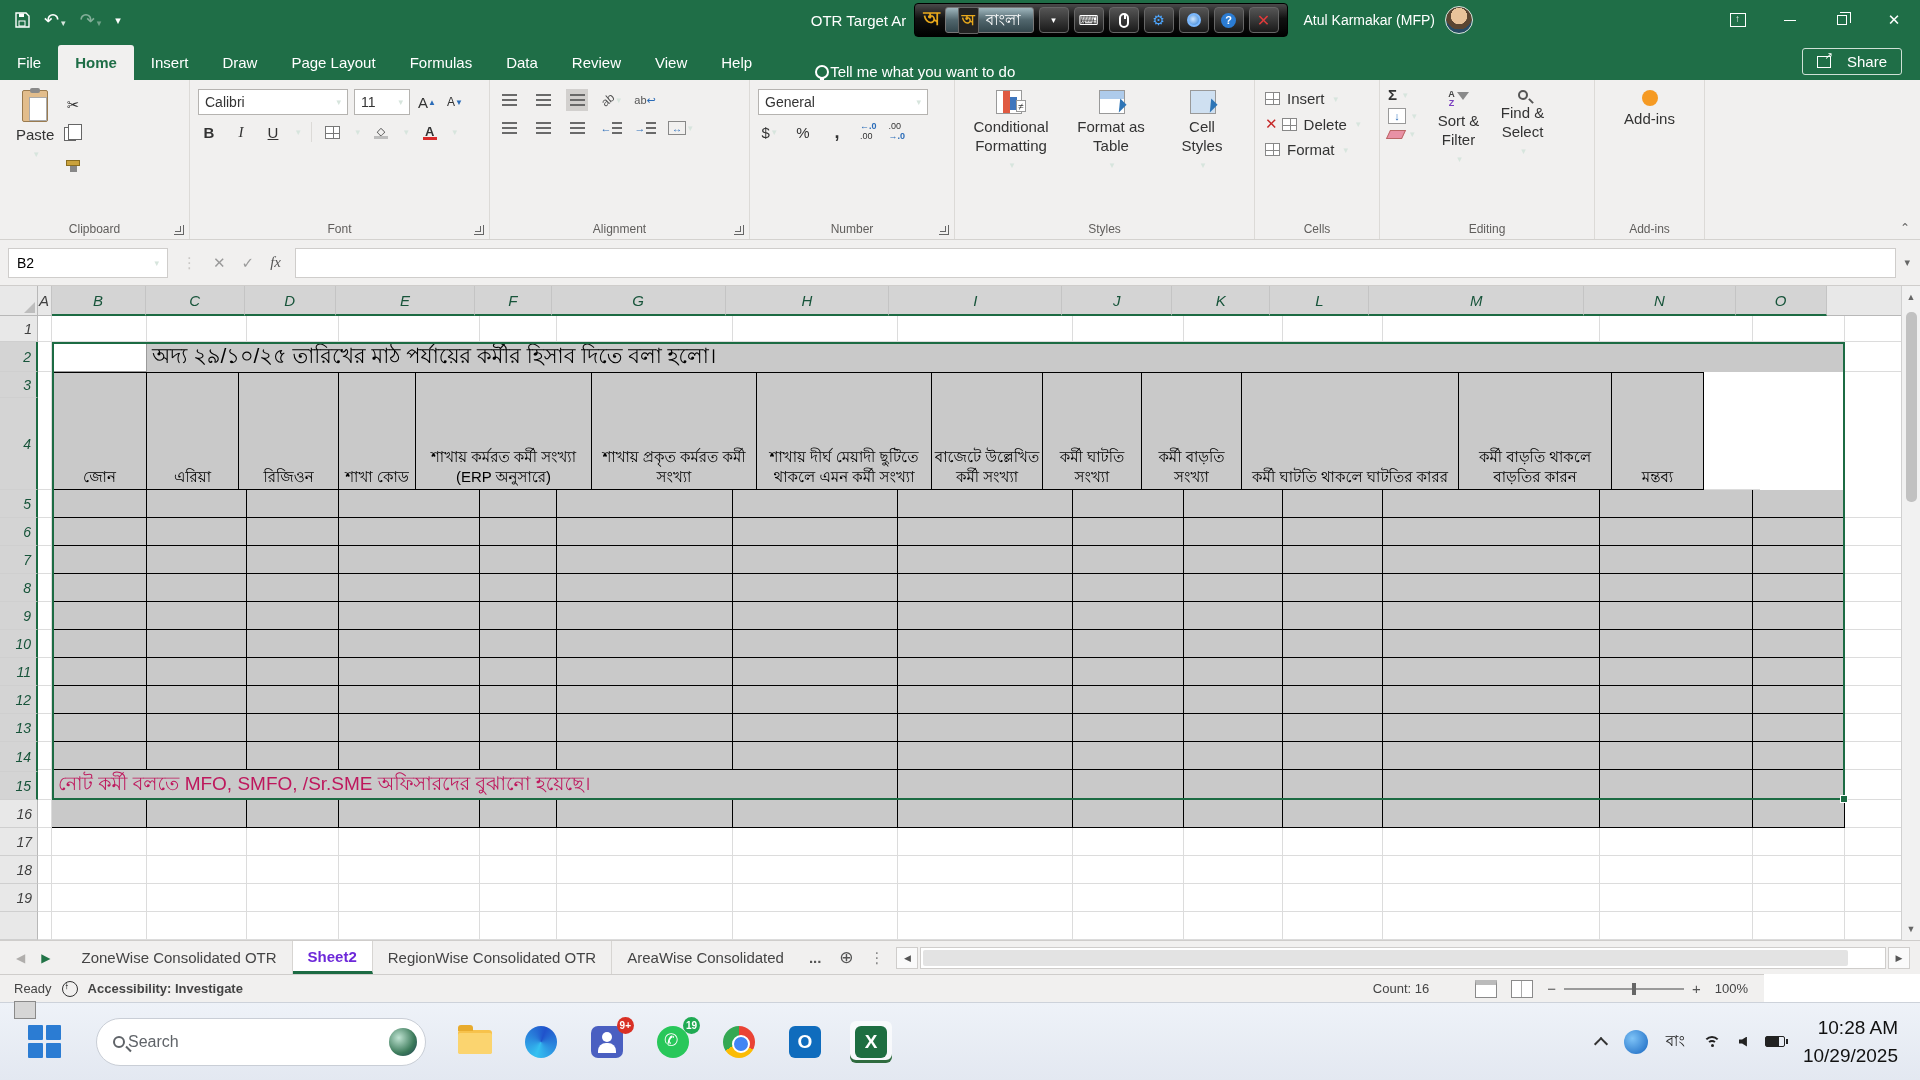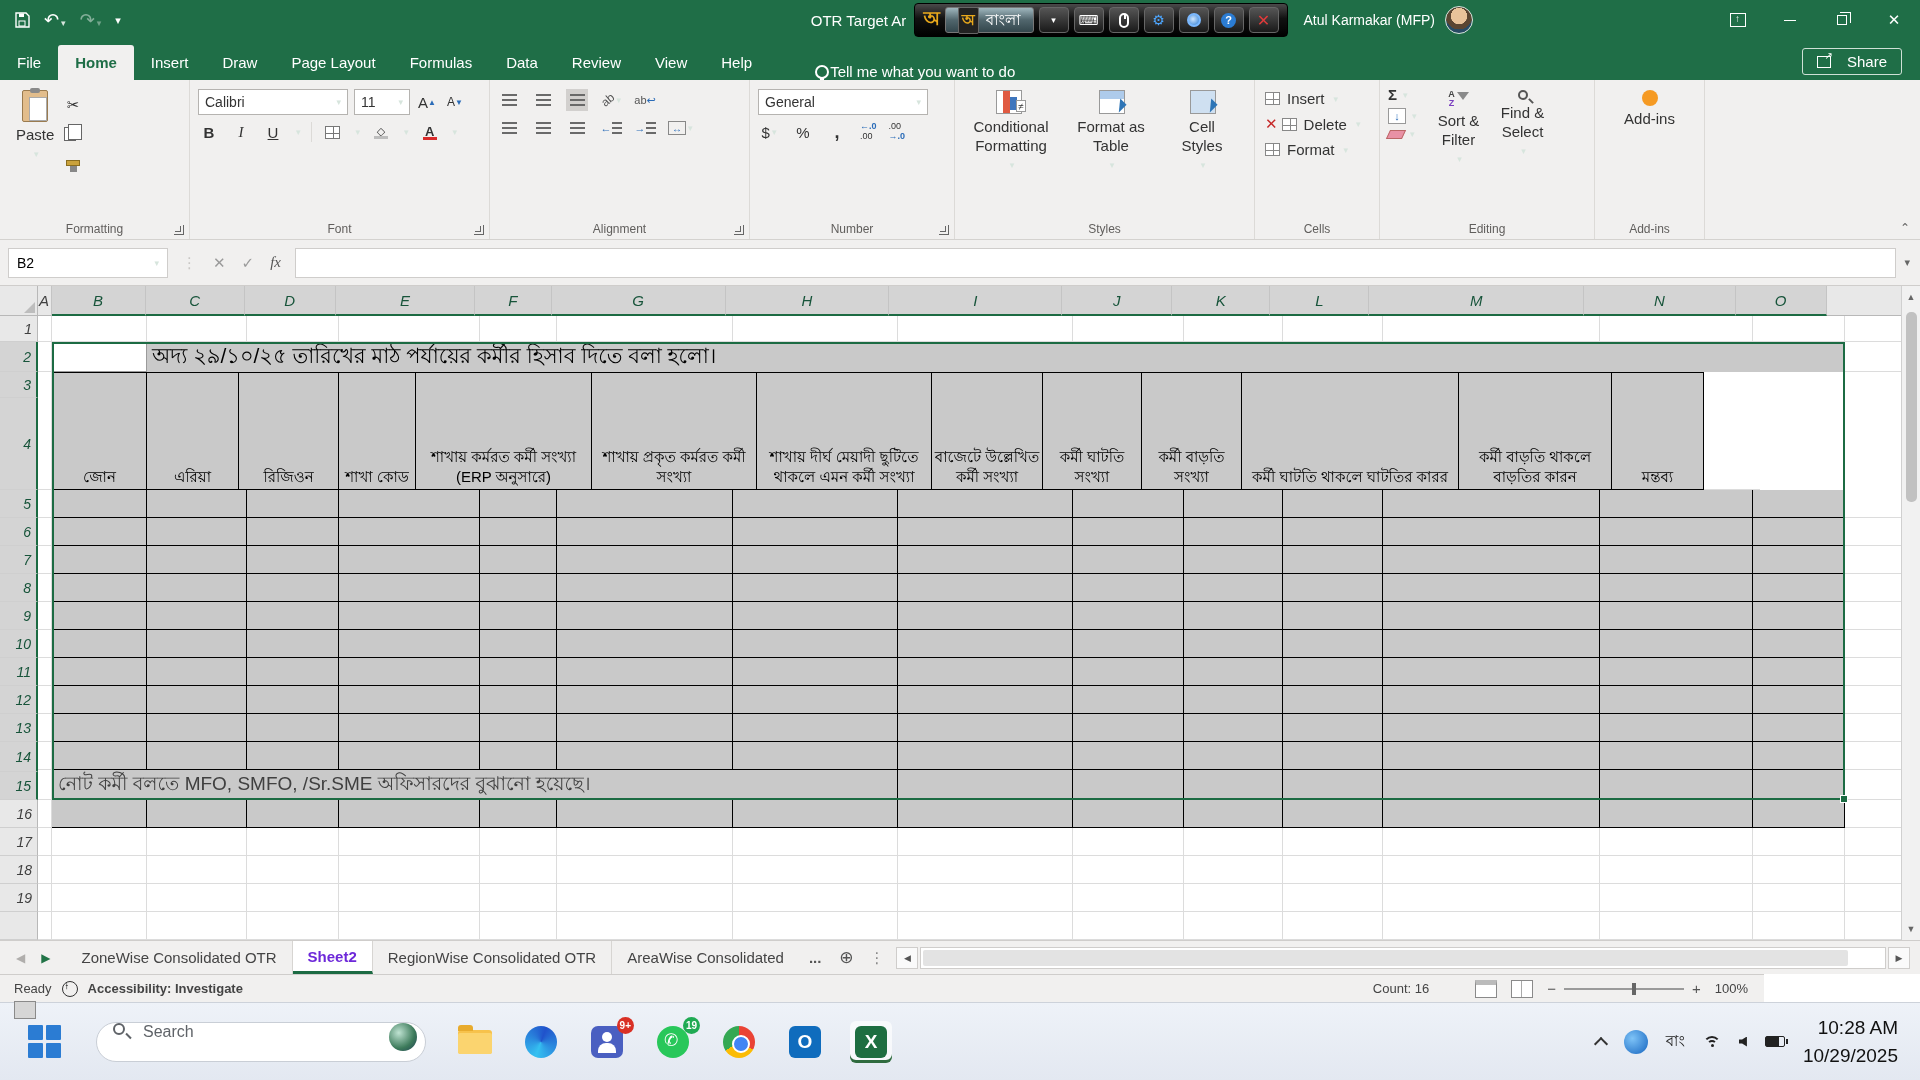--- a/index.html
+++ b/index.html
@@ -115,21 +115,21 @@
   .ca{width:14px}.cb{width:95px}.cc{width:100px}.cd{width:92px}.ce{width:141px}.cf{width:77px}
   .cg{width:176px}.ch{width:165px}.ci{width:175px}.cj{width:111px}.ck{width:99px}.cl{width:100px}
   .cm{width:217px}.cn{width:153px}.co{width:92px}.cx{width:56px}
   .lt{background:#fff;border-right:1px solid #dcdcdc;border-bottom:1px solid #dcdcdc}
   .lt2{background:#fff;border-bottom:1px solid #dcdcdc}
   .dk{background:#c9c9c9;border-right:1px solid #000;border-bottom:1px solid #000}
   .act{background:#fff;border-right:1px solid #9a9a9a;border-bottom:1px solid #9a9a9a}
   .annc{width:1698px;background:#c9c9c9;display:flex;align-items:center;padding-left:5px;font-size:21px;color:#000;white-space:nowrap;overflow:hidden}
   .hc{background:#c9c9c9;border-top:1px solid #000;border-right:1px solid #000;border-bottom:1px solid #000;display:flex;align-items:flex-end;justify-content:center;text-align:center;font-size:15px;line-height:1.3;padding:3px 2px;color:#000}
   .hc.first{border-left:1px solid #000}
-  .notecell{width:681px;background:#c9c9c9;border-left:1px solid #000;border-bottom:1px solid #000;display:flex;align-items:center;padding-left:5px;font-size:19px;color:#404040;white-space:nowrap;overflow:visible;z-index:2}
+  .notecell{width:681px;background:#c9c9c9;border-left:1px solid #000;border-bottom:1px solid #000;display:flex;align-items:center;padding-left:5px;font-size:19px;color:#be185d;white-space:nowrap;overflow:visible;z-index:2}
   .sel{position:absolute;left:14px;top:26px;width:1793px;height:458px;border:2px solid #1c6b43;pointer-events:none;z-index:3}
   .handle{position:absolute;right:-5px;bottom:-5px;width:8px;height:8px;background:#1c6b43;border:1px solid #fff}
   
   .vscroll{position:absolute;left:1901px;top:286px;width:19px;height:654px;background:#f1f1f1;border-left:1px solid #d0d0d0;display:flex;flex-direction:column;align-items:center}
   .varrow{height:22px;display:flex;align-items:center;justify-content:center;font-size:9px;color:#666;width:100%}
   .vthumb{width:11px;height:190px;background:#c1c1c1;border-radius:5px;margin-top:4px}
   .vspacer{flex:1}
   
   .tabbar{position:absolute;left:0;top:940px;width:1920px;height:34px;background:#f1f0ef;border-top:1px solid #cfcdcb;display:flex;align-items:stretch;font-size:15px;color:#444}
   .tnav{display:flex;align-items:center;gap:16px;padding:0 16px;font-size:12px}
@@ -153,21 +153,21 @@
   .viewico.layout{background:linear-gradient(#fff,#fff) 3px 3px/14px 3px no-repeat,#fff;border-top:5px solid #bbb}
   .viewico.brk{background:linear-gradient(90deg,transparent 9px,#aaa 9px 10px,transparent 10px),#fff}
   .zoomline{display:flex;align-items:center;gap:8px}
   .ztrack{width:120px;height:2px;background:#9a9a9a;position:relative}
   .zthumb{position:absolute;left:68px;top:-5px;width:4px;height:12px;background:#666}
   .zminus,.zplus{font-size:15px;color:#555}
   
   .taskbar{position:absolute;left:0;top:1002px;width:1920px;height:78px;background:linear-gradient(#eef2f8,#e3e8f1);border-top:1px solid #cdd2da;display:flex;align-items:center}
   .startico{width:34px;height:34px;margin-left:28px;display:grid;grid-template-columns:15px 15px;grid-template-rows:15px 15px;gap:3px}
   .startico i{background:#2b7cd3;border-radius:1px}
-  .searchpill{margin-left:34px;width:330px;height:40px;background:#fff;border:1px solid #c9ced6;border-radius:24px;display:flex;align-items:flex-start;padding:0 8px 0 16px;gap:18px}
+  .searchpill{margin-left:34px;width:330px;height:48px;background:#fff;border:1px solid #c9ced6;border-radius:24px;display:flex;align-items:center;padding:0 8px 0 16px;gap:3px}
   .s-mag{width:12px;height:12px;border:2px solid #5f6368;border-radius:50%;position:relative}
   .s-mag::after{content:"";position:absolute;left:10px;top:10px;width:7px;height:2px;background:#5f6368;transform:rotate(45deg)}
   .s-text{color:#5f6368;font-size:16px;flex:1}
   .s-img{width:28px;height:28px;border-radius:50%;background:radial-gradient(circle at 35% 35%,#bfe3d2,#3c7a5a 60%,#1f3d54)}
   .tapps{display:flex;align-items:center;gap:24px;margin-left:28px}
   .tapp{position:relative;width:42px;height:42px;display:flex;align-items:center;justify-content:center}
   .tapp.active{background:rgba(255,255,255,.65);border-radius:6px;box-shadow:inset 0 -3px 0 #2f6b3f}
   .badge{position:absolute;top:-4px;right:-6px;min-width:17px;height:17px;border-radius:9px;color:#fff;font-size:10px;display:flex;align-items:center;justify-content:center;padding:0 3px;font-weight:bold}
   .badge.red{background:#d93025}.badge.green{background:#1faa53}
   .folder-ico{width:34px;height:24px;background:#f7c24b;border-radius:3px;position:relative}
@@ -283,21 +283,21 @@
         <span class="fbtn">✂</span>
         <span class="fbtn">
             <span class="copy-ico"></span>
             <span class="dd">▾</span>
           </span>
         <span class="fbtn">
             <span class="paint-ico"></span>
           </span>
       </div>
     </div>
-    <span class="glabel">Formatting</span>
+    <span class="glabel">Clipboard</span>
     <span class="launcher"></span>
   </div>
 
   <div class="group" style="width:300px">
     <div class="rrow">
       <span class="fontbox">
           <span>Calibri</span>
           <span class="dd">▾</span>
         </span>
       <span class="sizebox">

